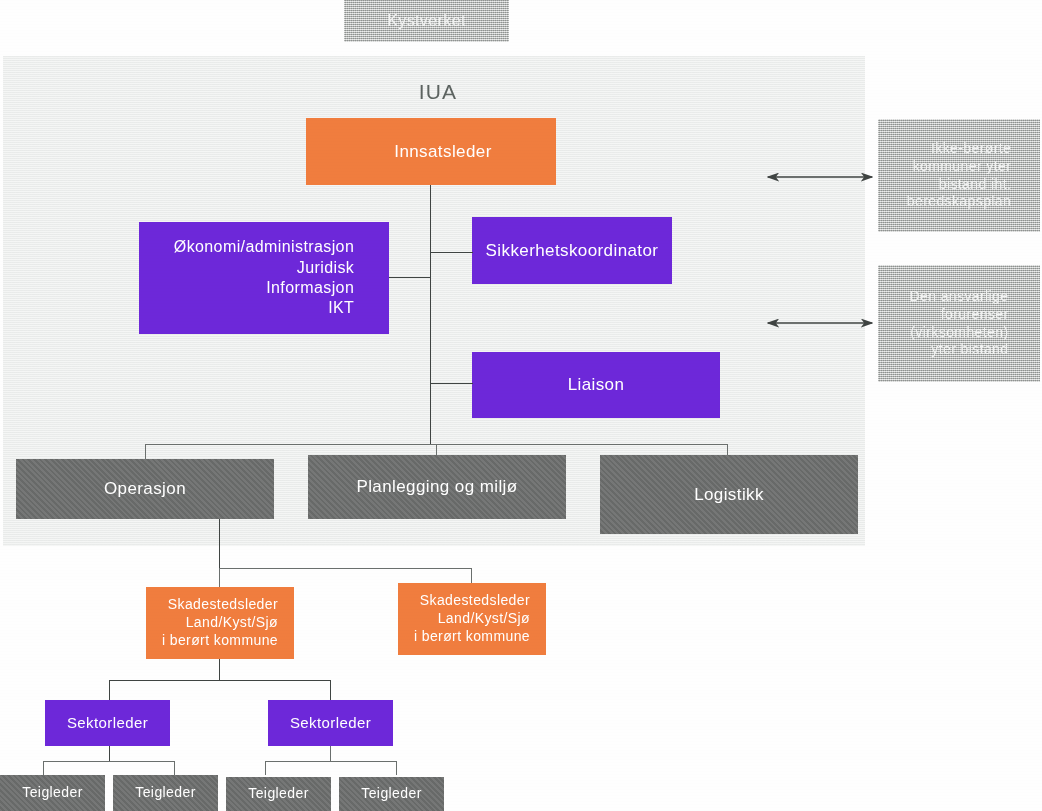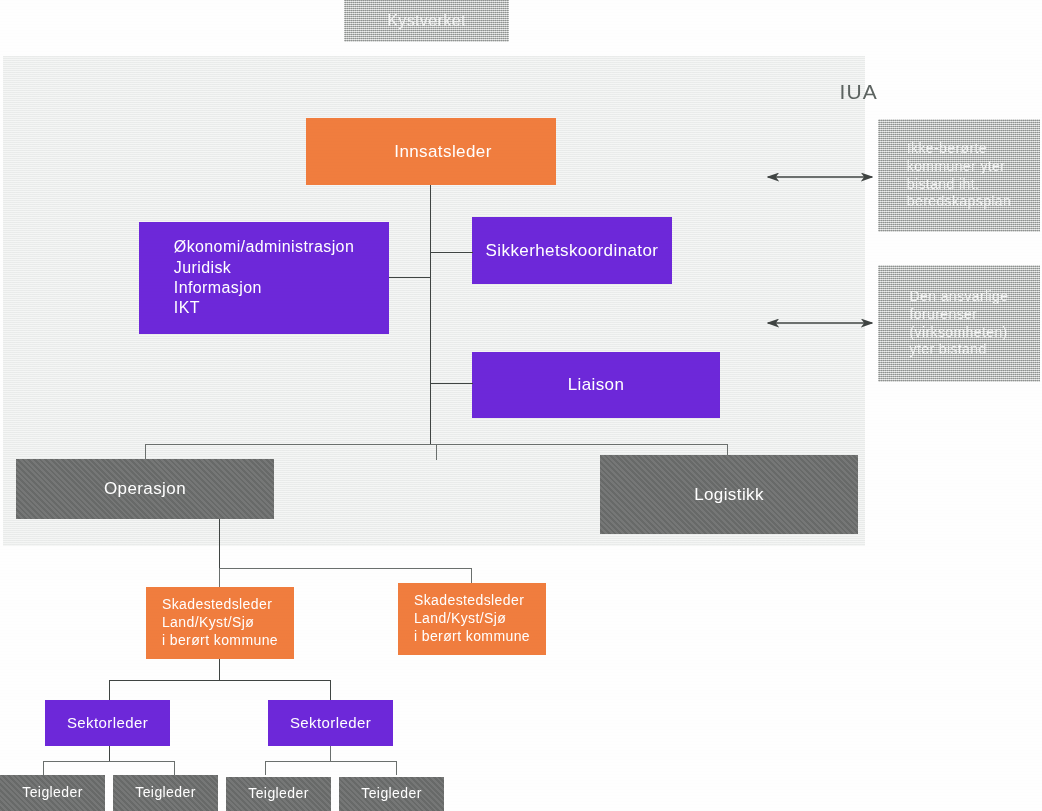--- a/index.html
+++ b/index.html
@@ -19,21 +19,21 @@
     overflow: hidden;
   }
 
   
   .box {
     position: absolute;
     box-sizing: border-box;
     display: flex;
     align-items: center;
     justify-content: center;
-    text-align: left;
+    text-align: right;
     color: #ffffff;
     line-height: 1.28;
     letter-spacing: 0.4px;
     white-space: pre-line;
     user-select: none;
   }
 
   
   .panel {
     position: absolute;
@@ -95,21 +95,21 @@
 </style>
 </head>
 <body>
 
 <div id="canvas">
 
   <div class="box hatch-gray" style="left:344px; top:0px; width:165px; height:42px; font-size:16px;">Kystverket</div>
 
   <div class="panel"></div>
 
-  <div class="iua-label" style="left:16px;text-align:right;">IUA</div>
+  <div class="iua-label" style="left:7px;">IUA</div>
 
   <div class="box deep-orange" style="left:306px; top:118px; width:250px; height:67px; font-size:17px;padding-left:24px;">Innsatsleder</div>
 
   <div class="line v" style="left:430px; top:185px; height:260px;"></div>
 
   <div class="box light-orange" style="left:139px; top:222px; width:250px; height:112px; font-size:16px;">Økonomi/administrasjon
 Juridisk
 Informasjon
 IKT</div>
   <div class="line h" style="left:389px; top:277px; width:42px;"></div>
@@ -120,20 +120,21 @@
   <div class="box light-orange" style="left:472px; top:352px; width:248px; height:66px; font-size:17px;">Liaison</div>
   <div class="line h" style="left:430px; top:383px; width:43px;"></div>
 
   <div class="line h thin" style="left:145px; top:444px; width:583px;"></div>
   <div class="line v thin" style="left:145px; top:444px; height:16px;"></div>
   <div class="line v thin" style="left:436px; top:444px; height:16px;"></div>
   <div class="line v thin" style="left:727px; top:444px; height:16px;"></div>
 
   <div class="box dark-gray" style="left:16px; top:459px; width:258px; height:60px; font-size:17px;">Operasjon</div>
 
+  <div class="box dark-gray" style="left:308px; top:455px; width:258px; height:64px; font-size:17px;">Planlegging og miljø</div>
 
   <div class="box dark-gray" style="left:600px; top:455px; width:258px; height:79px; font-size:17px;">Logistikk</div>
 
   <div class="box hatch-gray" style="left:878px; top:119px; width:162px; height:113px; font-size:14px;">Ikke-berørte
 kommuner yter
 bistand iht.
 beredskapsplan</div>
 
   <div class="box hatch-gray" style="left:878px; top:265px; width:162px; height:117px; font-size:14px;">Den ansvarlige
 forurenser

